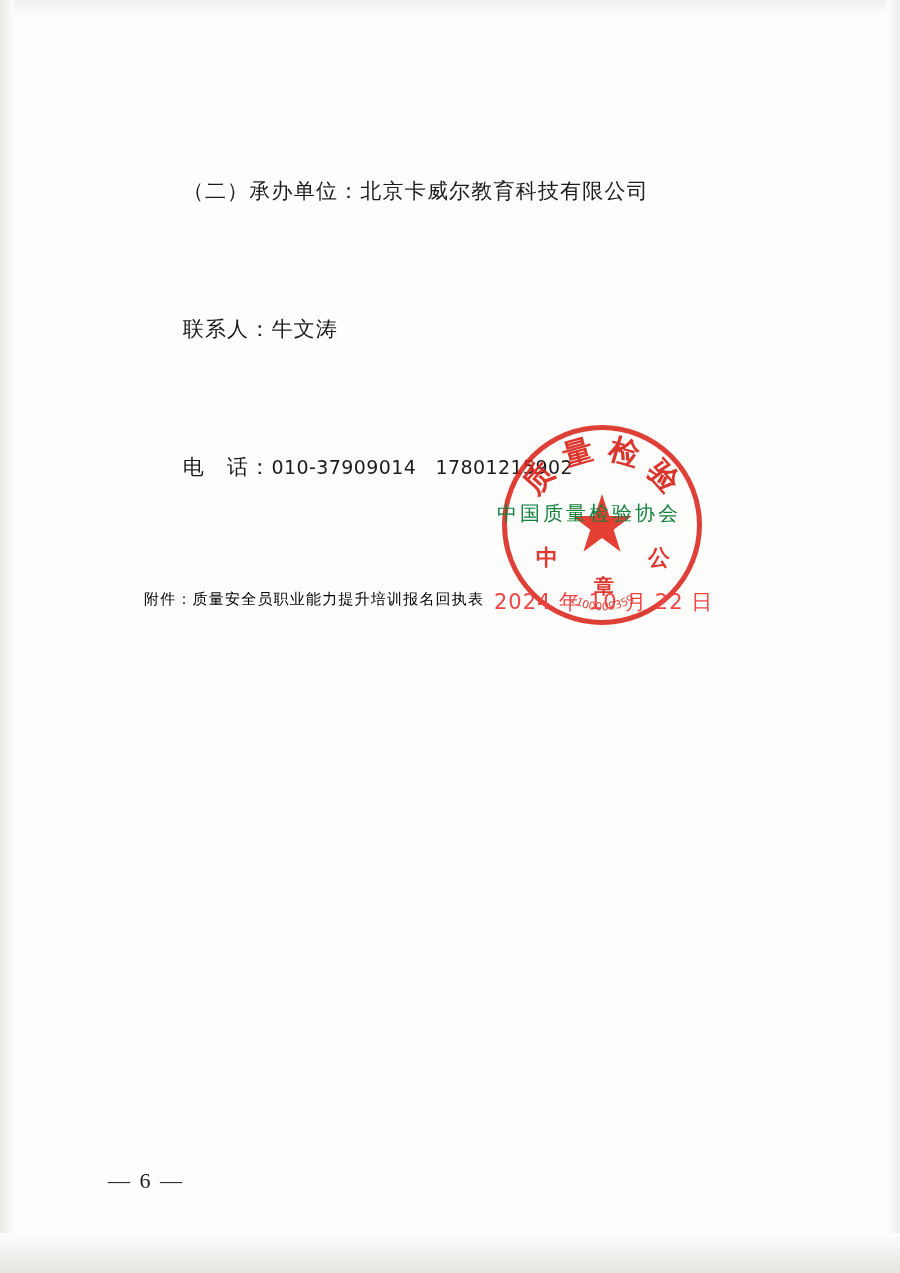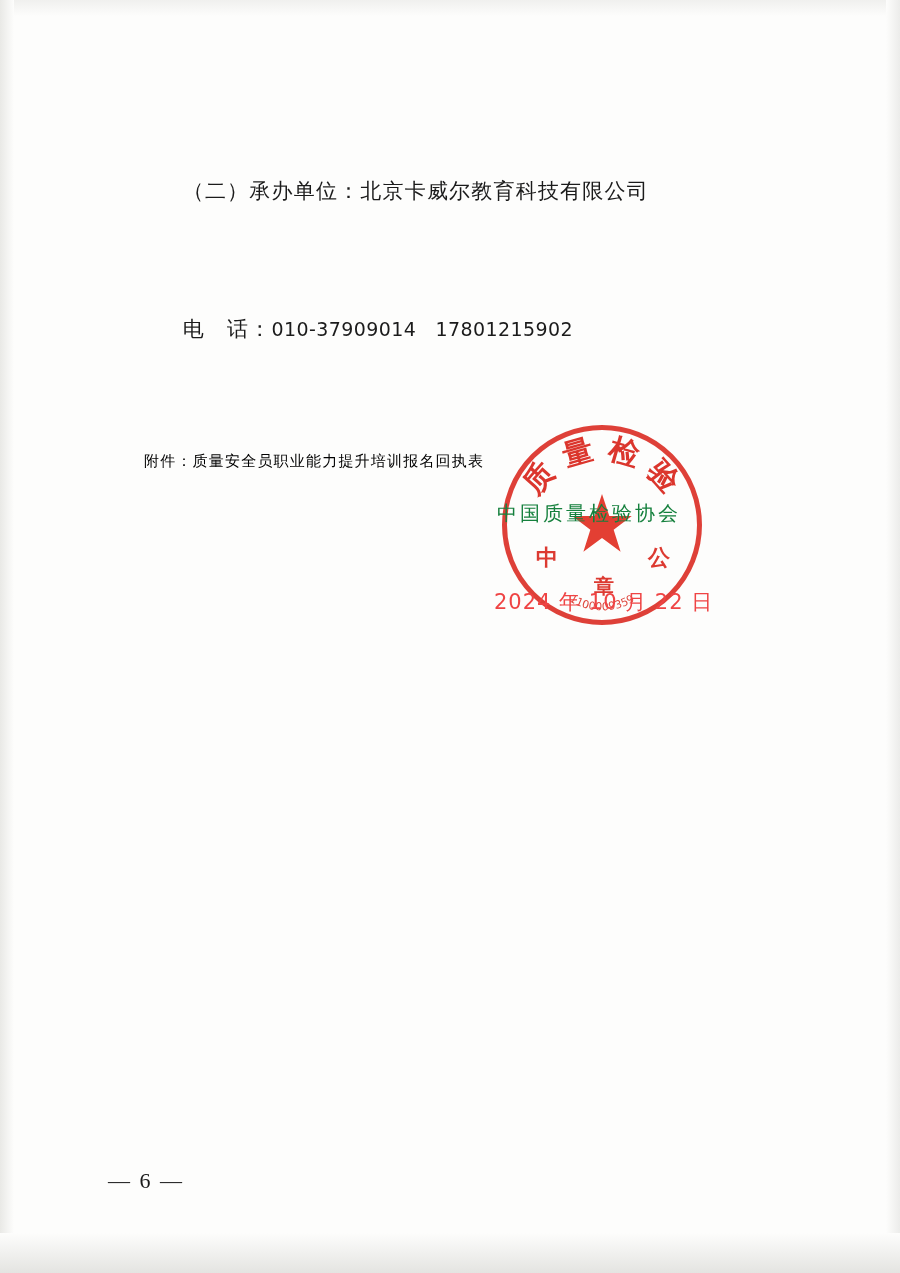--- a/index.html
+++ b/index.html
@@ -171,20 +171,23 @@
 
 <div class="page">
   <div class="scan-edge-top"></div>
   <div class="scan-edge-left"></div>
   <div class="scan-edge-right"></div>
   <div class="scan-edge-bottom"></div>
 
   <div class="body-block">
     <div class="doc-line">
       <span>（二）承办单位：</span><span>北京卡威尔教育科技有限公司</span>
+    </div>
+    <div class="doc-line">
+      <span>联系人：</span><span>牛文涛</span>
     </div>
     <div class="doc-line">
       <span>电　话：</span><span class="ascii">010-37909014　17801215902</span>
     </div>
 
     <div class="gap-line"></div>
 
     <div class="attachment-line">附件：质量安全员职业能力提升培训报名回执表</div>
   </div>
 

